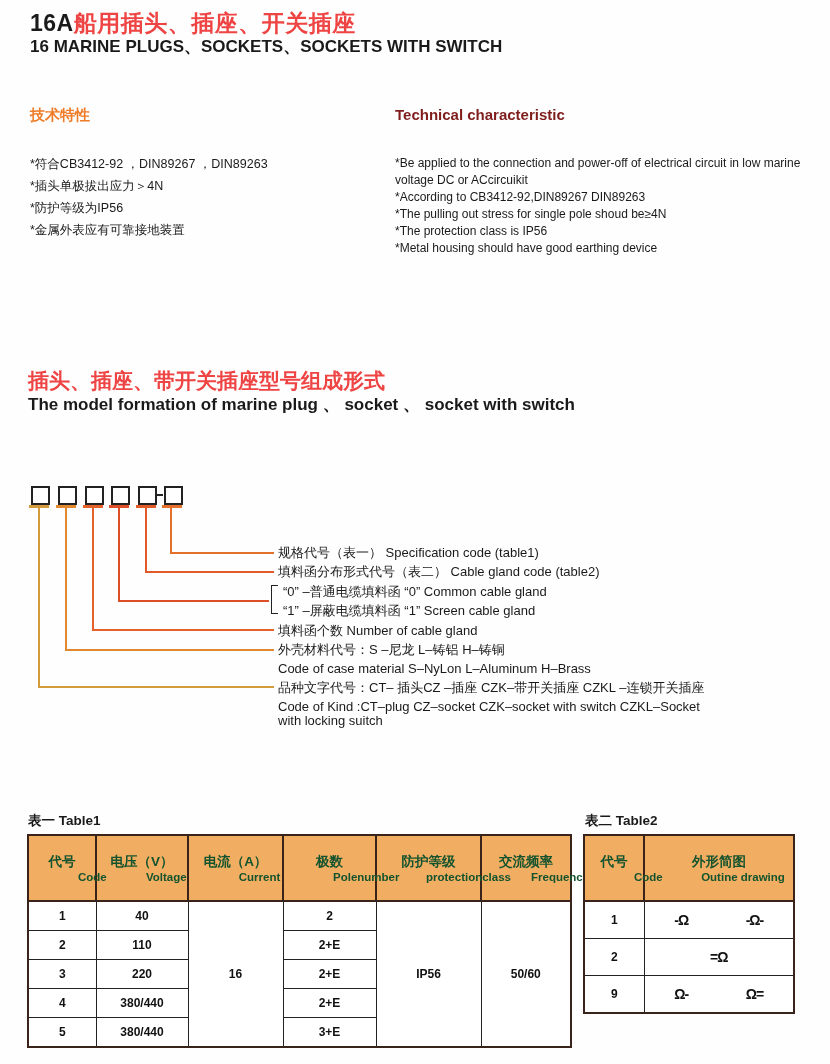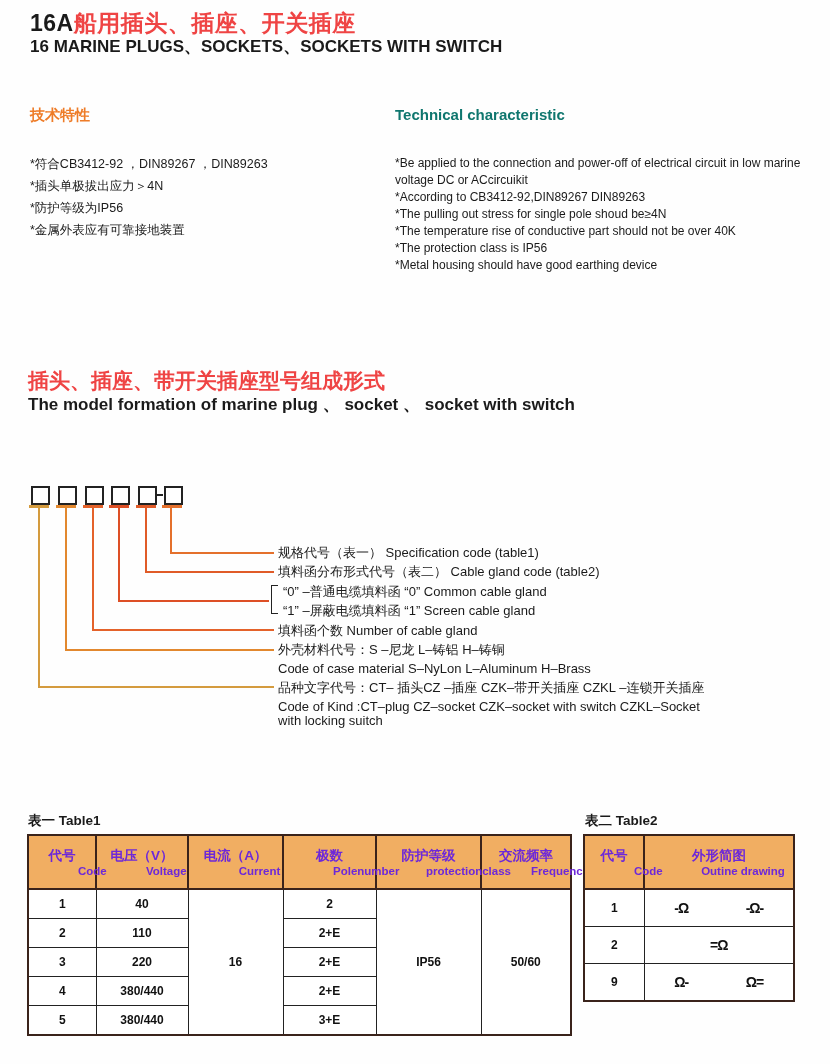--- a/index.html
+++ b/index.html
@@ -8,43 +8,43 @@
     font-family:"Liberation Sans","DejaVu Sans",sans-serif;color:#1a1a1a;
     overflow:hidden;
   }
   .abs{position:absolute;}
   
   .title{left:30px;top:8px;font-size:23px;font-weight:bold;letter-spacing:.5px;white-space:nowrap;}
   .title .cn{color:#ef4444;}
   .subtitle{left:30px;top:35px;font-size:17px;font-weight:bold;white-space:nowrap;}
   
   .tech-head-cn{left:30px;top:106px;font-size:15px;font-weight:bold;color:#ee7c28;}
-  .tech-head-en{left:395px;top:106px;font-size:15px;font-weight:bold;color:#0f766e;}
+  .tech-head-en{left:395px;top:106px;font-size:15px;font-weight:bold;color:#7f1d1d;}
   .tech-list-cn{left:30px;top:153px;width:360px;font-size:12.5px;}
   .tech-list-cn .li{line-height:22px;white-space:nowrap;}
   .tech-list-en{left:395px;top:155px;width:424px;font-size:12px;}
   .tech-list-en .li{line-height:17px;}
   
   .model-head-cn{left:28px;top:367px;font-size:21px;font-weight:bold;color:#ef4444;white-space:nowrap;}
   .model-head-en{left:28px;top:393px;font-size:17px;font-weight:bold;white-space:nowrap;}
   
   .code-box{width:15px;height:15px;border:2px solid #222;background:#fff;top:486px;}
   .box-dash{top:494px;width:7px;height:2px;background:#222;}
   .under{height:3px;top:505px;width:20px;}
   .vline{width:2px;top:508px;}
   .hline{height:2px;}
   .dlabel{left:278px;font-size:13px;white-space:nowrap;line-height:17px;}
   .bracket{left:271px;top:585px;width:6px;height:27px;border-left:1.5px solid #222;border-top:1.5px solid #222;border-bottom:1.5px solid #222;}
   
   .tbl-caption{font-size:13.5px;font-weight:bold;white-space:nowrap;}
   table{border-collapse:collapse;table-layout:fixed;}
   table.dtab{border:2px solid #3a231b;}
   .dtab th{
-    background:#f1ae62;border:2px solid #3a231b;padding:2px 1px;
-    font-size:13.5px;font-weight:bold;color:#6d28d9;height:48px;vertical-align:middle;
+    background:#f1ae62;border:2px solid #3a231b;padding:8px 1px;
+    font-size:13.5px;font-weight:bold;color:#14532d;height:48px;vertical-align:middle;
   }
   .dtab th .en{font-size:11.5px;font-weight:bold;margin-left:48px;}
   .dtab td{
     border:1.5px solid #222;background:#fff;text-align:center;vertical-align:middle;
     font-size:12px;font-weight:bold;color:#111;
   }
   #table1 td{height:26px;}
   #table2 td{height:34px;}
   .glyphs{display:flex;justify-content:space-around;align-items:center;font-size:14px;font-weight:bold;}
   .glyphs.single{justify-content:center;}
@@ -65,21 +65,20 @@
   <div class="li">*符合CB3412-92 ，DIN89267 ，DIN89263</div>
   <div class="li">*插头单极拔出应力＞4N</div>
   <div class="li">*防护等级为IP56</div>
   <div class="li">*金属外表应有可靠接地装置</div>
 </div>
 
 <div class="abs tech-list-en">
   <div class="li">*Be applied to the connection and power-off of electrical circuit in low marine voltage DC or ACcircuikit</div>
   <div class="li">*According to CB3412-92,DIN89267 DIN89263</div>
   <div class="li">*The pulling out stress for single pole shoud be≥4N</div>
-  <div class="li">*The temperature rise of conductive part should not be over 40K</div>
   <div class="li">*The protection class is IP56</div>
   <div class="li">*Metal housing should have good earthing device</div>
 </div>
 
 <div class="abs model-head-cn">插头、插座、带开关插座型号组成形式</div>
 <div class="abs model-head-en">The model formation of marine plug 、 socket 、 socket with switch</div>
 
 <div class="abs code-box" style="left:31px"></div>
 <div class="abs code-box" style="left:58px"></div>
 <div class="abs code-box" style="left:85px"></div>

